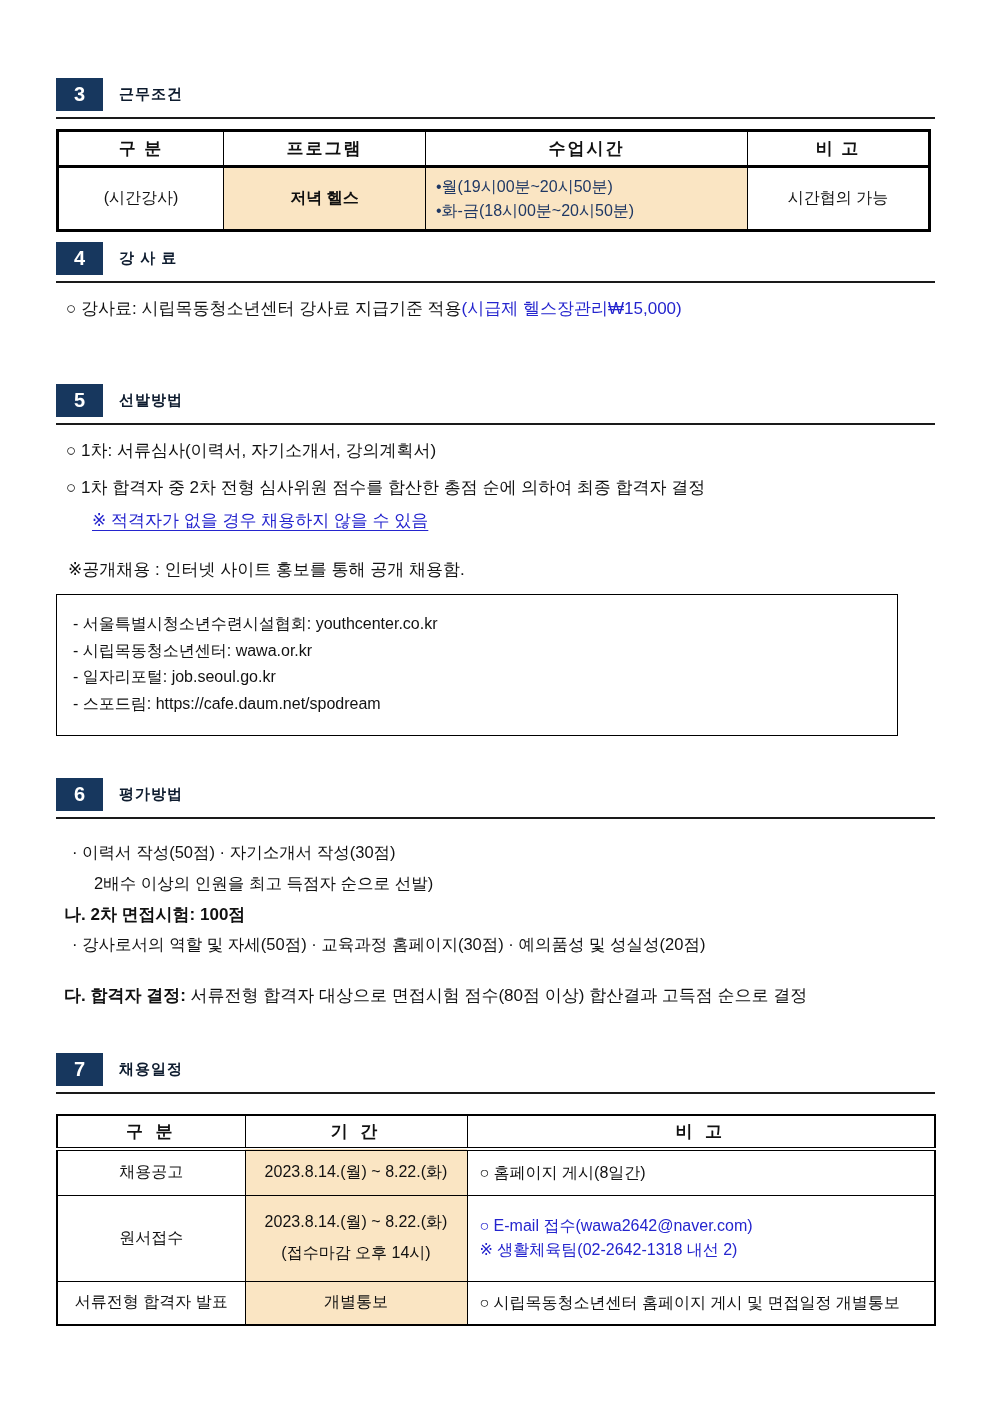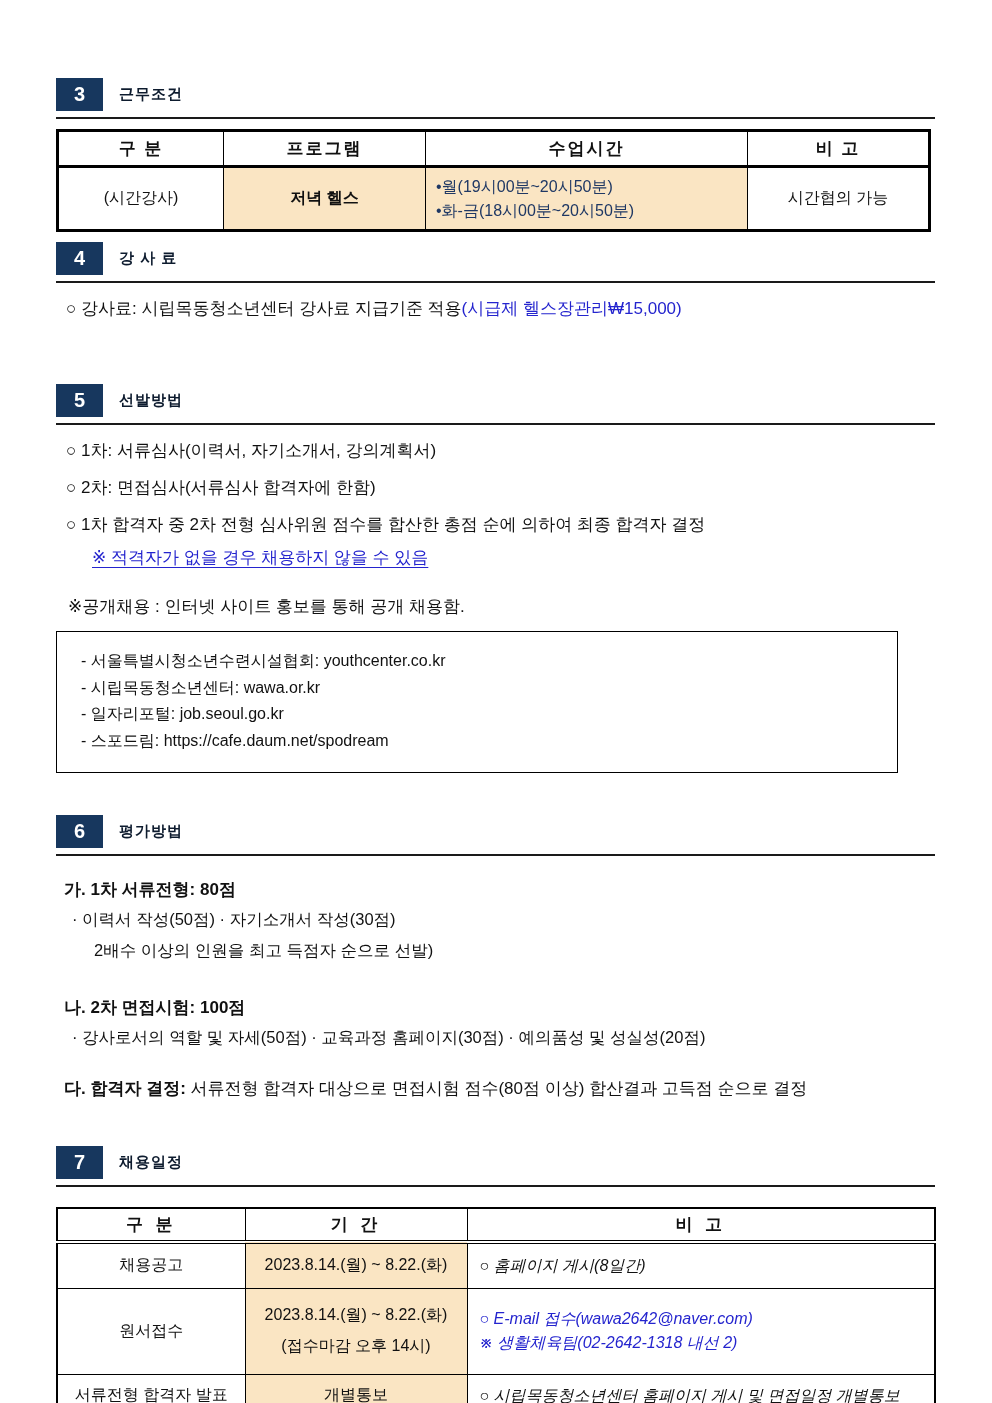--- a/index.html
+++ b/index.html
@@ -45,44 +45,44 @@
 
   
   .fee-line { margin:14px 0 0 10px; font-size:17px; }
 
   
   .sel-item { margin:15px 0 0 10px; font-size:17px; line-height:22px; }
   .sel-note { margin:10px 0 0 36px; font-size:17px; }
   .open-note { margin:26px 0 0 12px; font-size:17px; }
   .links-box {
     margin:13px 0 0 0; width:842px;
-    border:1.6px solid #000; padding:16px 14px 18px 24px;
+    border:1.6px solid #000; padding:16px 14px 18px 16px;
   }
   .links-box .link-line { font-size:16px; line-height:26.5px; color:#111; }
 
   
   .eval-block { margin-top:22px; }
   .eval-head { font-size:17px; font-weight:bold; margin:0 0 0 8px; line-height:23px; }
   .eval-item { font-size:16.5px; margin:7px 0 0 16px; line-height:23px; }
   .eval-note { font-size:16.5px; margin:6px 0 0 16px; line-height:26px; }
   .eval-note-l2 { padding-left:22px; }
-  .gap-b { margin-top:33px; }
+  .gap-b { margin-top:7px; }
   .gap-c { margin-top:28px; }
 
   
   .sched-table { width:878px; margin:20px 0 0 0; border:2.5px solid #000; table-layout:fixed; }
   .sched-table th {
     border:1.5px solid #000; border-bottom:4px double #000;
     font-size:17px; font-weight:bold; text-align:center;
     height:34px; background:#fff; letter-spacing:4px;
   }
   .sched-table td { border:1.5px solid #000; font-size:16px; }
   .sched-cat { text-align:center; }
   .sched-period { text-align:center; font-size:16px; }
-  .sched-remark { padding:4px 6px 4px 12px; line-height:24px;font-style:italic; }
+  .sched-remark { padding:4px 6px 4px 12px; line-height:24px; }
   .r1 td { height:46px; }
   .r2 td { height:86px; }
   .r3 td { height:44px; }
   .period-line2 { margin-top:10px; }
 
   .spacer-s5 { height:64px; }
   .spacer-s6 { height:42px; }
   .spacer-s7 { height:46px; }
 </style>
 </head>
@@ -129,40 +129,38 @@
     <span>○ 강사료: 시립목동청소년센터 강사료 지급기준 적용</span><span class="blue">(시급제 헬스장관리₩15,000)</span>
   </div>
 
   <div class="spacer-s5"></div>
 
   <div class="sec-header">
     <div class="sec-num">5</div>
     <div class="sec-title">선발방법</div>
   </div>
   <div class="sel-item">○ 1차: 서류심사(이력서, 자기소개서, 강의계획서)</div>
-  <div class="sel-item">○ 2차: 면접심사(서류심사 합격자에 한함)</div>
   <div class="sel-item">○ 1차 합격자 중 2차 전형 심사위원 점수를 합산한 총점 순에 의하여 최종 합격자 결정</div>
   <div class="sel-note blue-underline">※ 적격자가 없을 경우 채용하지 않을 수 있음</div>
   <div class="open-note">※공개채용 : 인터넷 사이트 홍보를 통해 공개 채용함.</div>
 
   <div class="links-box">
     <div class="link-line">- 서울특별시청소년수련시설협회: youthcenter.co.kr</div>
     <div class="link-line">- 시립목동청소년센터: wawa.or.kr</div>
     <div class="link-line">- 일자리포털: job.seoul.go.kr</div>
     <div class="link-line">- 스포드림: https://cafe.daum.net/spodream</div>
   </div>
 
   <div class="spacer-s6"></div>
 
   <div class="sec-header">
     <div class="sec-num">6</div>
     <div class="sec-title">평가방법</div>
   </div>
   <div class="eval-block">
-    <div class="eval-head">가. 1차 서류전형: 80점</div>
     <div class="eval-item">· 이력서 작성(50점) · 자기소개서 작성(30점)</div>
     <div class="eval-note">
       <div class="eval-note-l2">2배수 이상의 인원을 최고 득점자 순으로 선발)</div>
     </div>
     <div class="eval-head gap-b">나. 2차 면접시험: 100점</div>
     <div class="eval-item">· 강사로서의 역할 및 자세(50점) · 교육과정 홈페이지(30점) · 예의품성 및 성실성(20점)</div>
     <div class="eval-head gap-c">
       <span>다. 합격자 결정:</span><span style="font-weight:normal;"> 서류전형 합격자 대상으로 면접시험 점수(80점 이상) 합산결과 고득점 순으로 결정</span>
     </div>
   </div>

